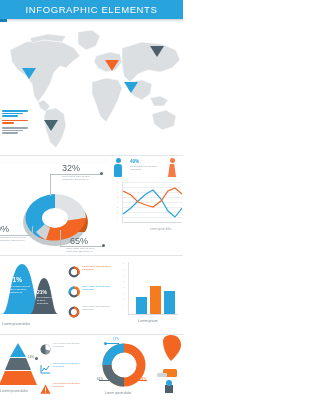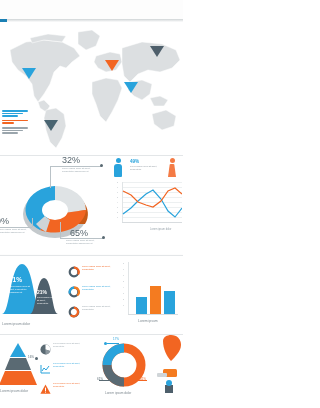--- a/index.html
+++ b/index.html
@@ -56,21 +56,21 @@
   .leg-bar { height: 1.6px; background: #29a3dc; margin-bottom: 1px; border-radius: 1px; }
   .leg-bar.o { background: #f26522; }
   .leg-bar.g { background: #9aa5ac; }
   .leg-bar.w60 { width: 60%; }
   .leg-bar.w80 { width: 80%; }
   .leg-bar.w100 { width: 100%; }
   .leg-bar.w45 { width: 45%; }
   .micro { font-size: 2.2px; color: #8b969d; line-height: 2.9px; }
 
   
-  .donut-sec { left: 0; top: 156px; width: 110px; height: 98px; }
+  .donut-sec { left: 0; top: 164px; width: 110px; height: 98px; }
   .pct-big { position: absolute; font-size: 9px; color: #58666e; font-weight: 400; }
   .callout-line { position: absolute; background: #b9c2c7; }
   .callout-dot {
     position: absolute; width: 3px; height: 3px; border-radius: 50%;
     background: #5a6a73;
   }
   .callout-txt { position: absolute; font-size: 2.3px; color: #9aa5ac; line-height: 3.1px; width: 34px; }
 
   
   .people-sec { left: 110px; top: 156px; width: 73px; height: 98px; }
@@ -121,20 +121,23 @@
   .donut2-sec { left: 93px; top: 335px; width: 62px; height: 73px; }
   .d2-label { position: absolute; font-size: 3px; color: #5a6a73; }
   .d2-cap { position: absolute; font-size: 3.2px; color: #7d888f; }
   .corner-sec { left: 155px; top: 335px; width: 28px; height: 73px; }
 </style>
 </head>
 <body>
 
 <div id="page">
 
+  <div class="header">
+    <span class="header-title">INFOGRAPHIC ELEMENTS</span>
+  </div>
   <div class="header-shadow"></div>
   <div class="header-tab"></div>
 
   <div class="panel map-sec">
     <svg class="map-svg" width="183" height="133" viewBox="0 0 183 133">
       <g fill="#dcdfe1" stroke="#ffffff" stroke-width="0.5">
 
         <path d="M10,28 L26,20 L44,18 L62,20 L74,26 L80,34 L72,40 L66,46 L60,44 L54,50 L50,62 L44,72 L38,80 L34,74 L32,62 L26,54 L18,48 L12,40 Z"></path>
         <path d="M30,16 L48,12 L66,14 L62,20 L44,18 L32,21 Z"></path>
 

